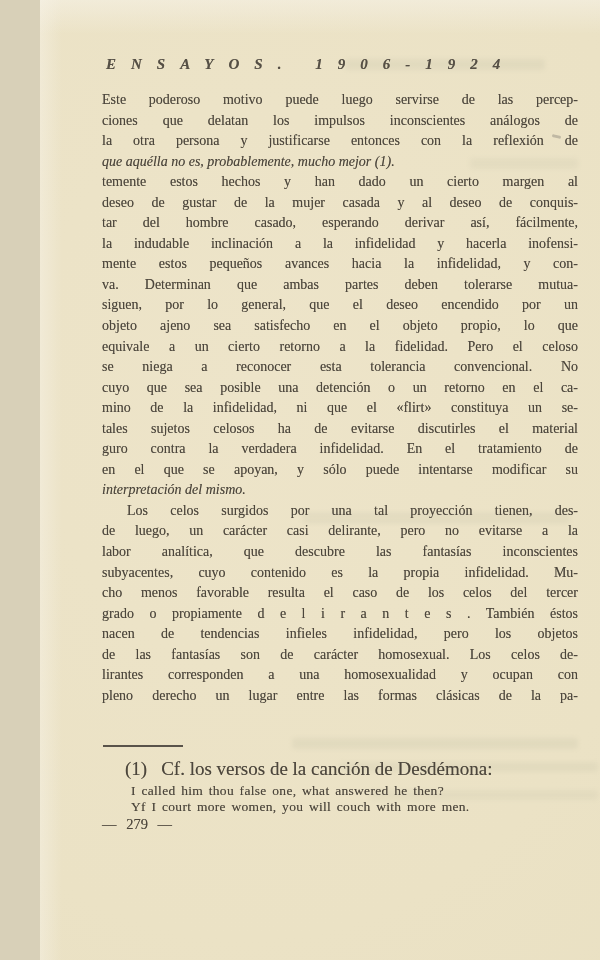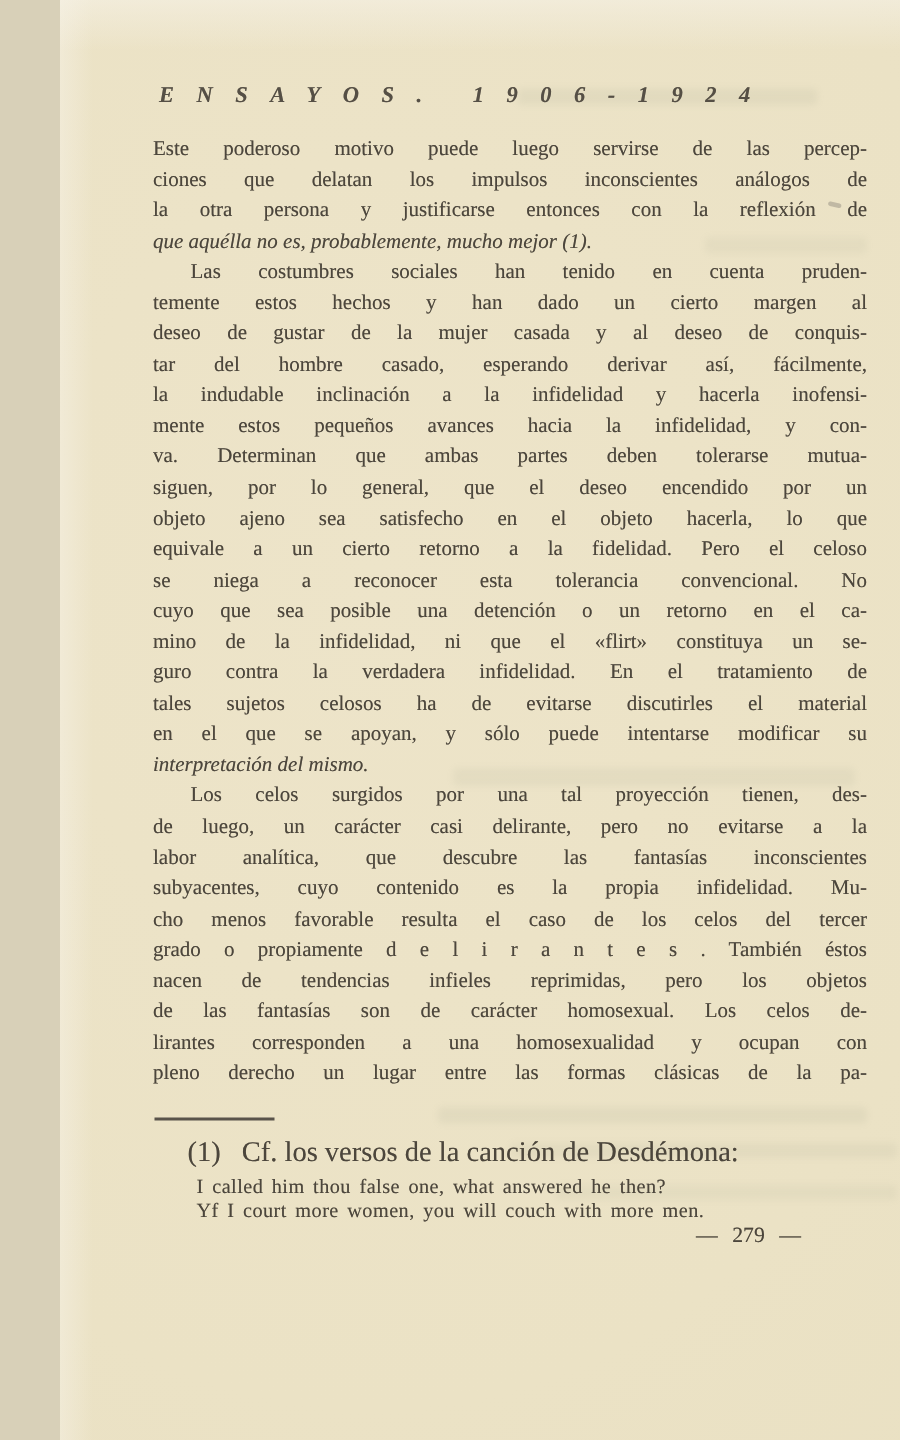--- a/index.html
+++ b/index.html
@@ -74,21 +74,21 @@
     word-spacing: 2px;
     text-shadow: 0 0 .4px rgba(76,70,60,.5);
     white-space: nowrap;
   }
 
   .page-number {
     position: absolute;
     top: 816px;
     left: 62px;
     width: 432px;
-    text-align: right;
+    text-align: left;
     font-size: 14.5px;
     word-spacing: 6px;
     text-shadow: 0 0 .4px rgba(76,70,60,.5);
   }
 
   
   .ghost {
     position: absolute;
     background: #8f947d;
     opacity: .10;
@@ -125,44 +125,43 @@
   <div class="speck"></div>
 
   <div class="running-header">ENSAYOS. 1906-1924</div>
 
   <div class="body-text">
 
   <div class="line">Este poderoso motivo puede luego servirse de las percep-</div>
       <div class="line">ciones que delatan los impulsos inconscientes análogos de</div>
       <div class="line">la otra persona y justificarse entonces con la reflexión de</div>
       <div class="line flush">que aquélla no es, probablemente, mucho mejor (1).</div>
-      <div class="line indent">Las costumbres sociales han tenido en cuenta pruden-</div>
       <div class="line">temente estos hechos y han dado un cierto margen al</div>
       <div class="line">deseo de gustar de la mujer casada y al deseo de conquis-</div>
       <div class="line">tar del hombre casado, esperando derivar así, fácilmente,</div>
       <div class="line">la indudable inclinación a la infidelidad y hacerla inofensi-</div>
       <div class="line">mente estos pequeños avances hacia la infidelidad, y con-</div>
       <div class="line">va. Determinan que ambas partes deben tolerarse mutua-</div>
       <div class="line">siguen, por lo general, que el deseo encendido por un</div>
-      <div class="line">objeto ajeno sea satisfecho en el objeto hacerla, lo que</div>
+      <div class="line">objeto ajeno sea satisfecho en el objeto propio, lo que</div>
       <div class="line">equivale a un cierto retorno a la fidelidad. Pero el celoso</div>
       <div class="line">se niega a reconocer esta tolerancia convencional. No</div>
       <div class="line">cuyo que sea posible una detención o un retorno en el ca-</div>
       <div class="line">mino de la infidelidad, ni que el «flirt» constituya un se-</div>
+      <div class="line">tales sujetos celosos ha de evitarse discutirles el material</div>
       <div class="line">guro contra la verdadera infidelidad. En el tratamiento de</div>
-      <div class="line">tales sujetos celosos ha de evitarse discutirles el material</div>
       <div class="line">en el que se apoyan, y sólo puede intentarse modificar su</div>
       <div class="line flush">interpretación del mismo.</div>
       <div class="line indent">Los celos surgidos por una tal proyección tienen, des-</div>
       <div class="line">de luego, un carácter casi delirante, pero no evitarse a la</div>
       <div class="line">labor analítica, que descubre las fantasías inconscientes</div>
       <div class="line">subyacentes, cuyo contenido es la propia infidelidad. Mu-</div>
       <div class="line">cho menos favorable resulta el caso de los celos del tercer</div>
       <div class="line">grado o propiamente d e l i r a n t e s . También éstos</div>
-      <div class="line">nacen de tendencias infieles reprimidas, pero los objetos</div>
+      <div class="line">nacen de tendencias infieles infidelidad, pero los objetos</div>
       <div class="line">de las fantasías son de carácter homosexual. Los celos de-</div>
       <div class="line">lirantes corresponden a una homosexualidad y ocupan con</div>
       <div class="line">pleno derecho un lugar entre las formas clásicas de la pa-</div>
     </div>
 
   <div class="footnote-rule"></div>
 
   <div class="footnote-head">
     <span class="fn-marker">(1)</span><span>Cf. los versos de la canción de Desdémona:</span>
   </div>

